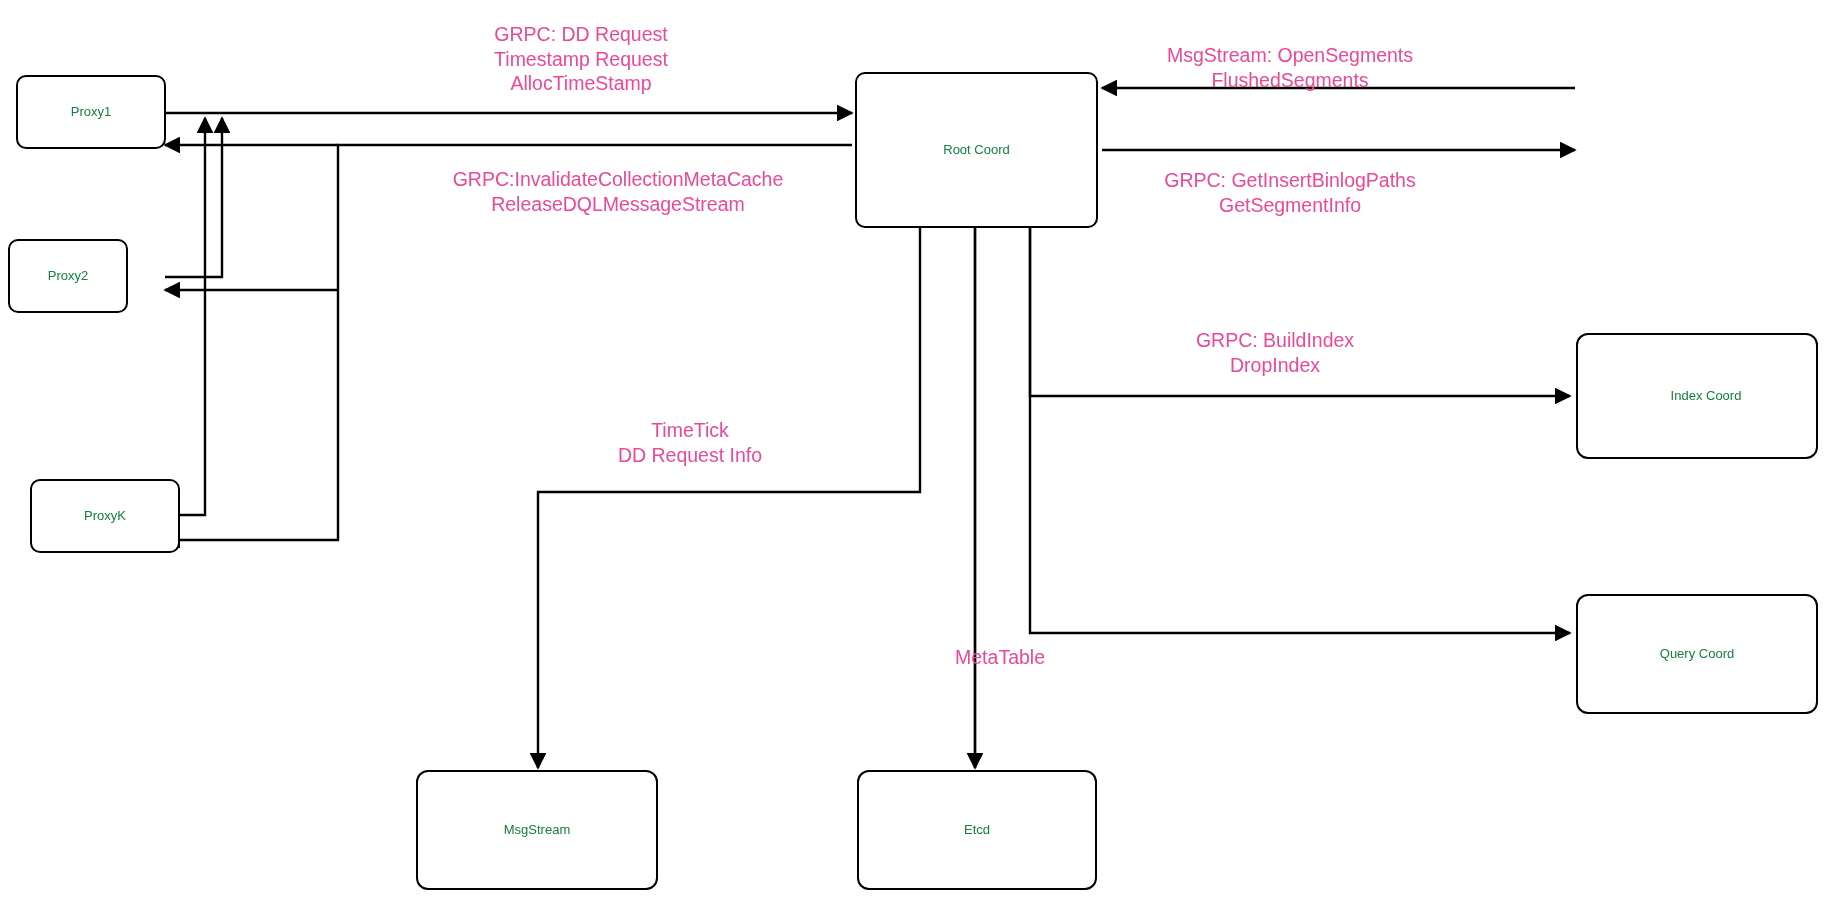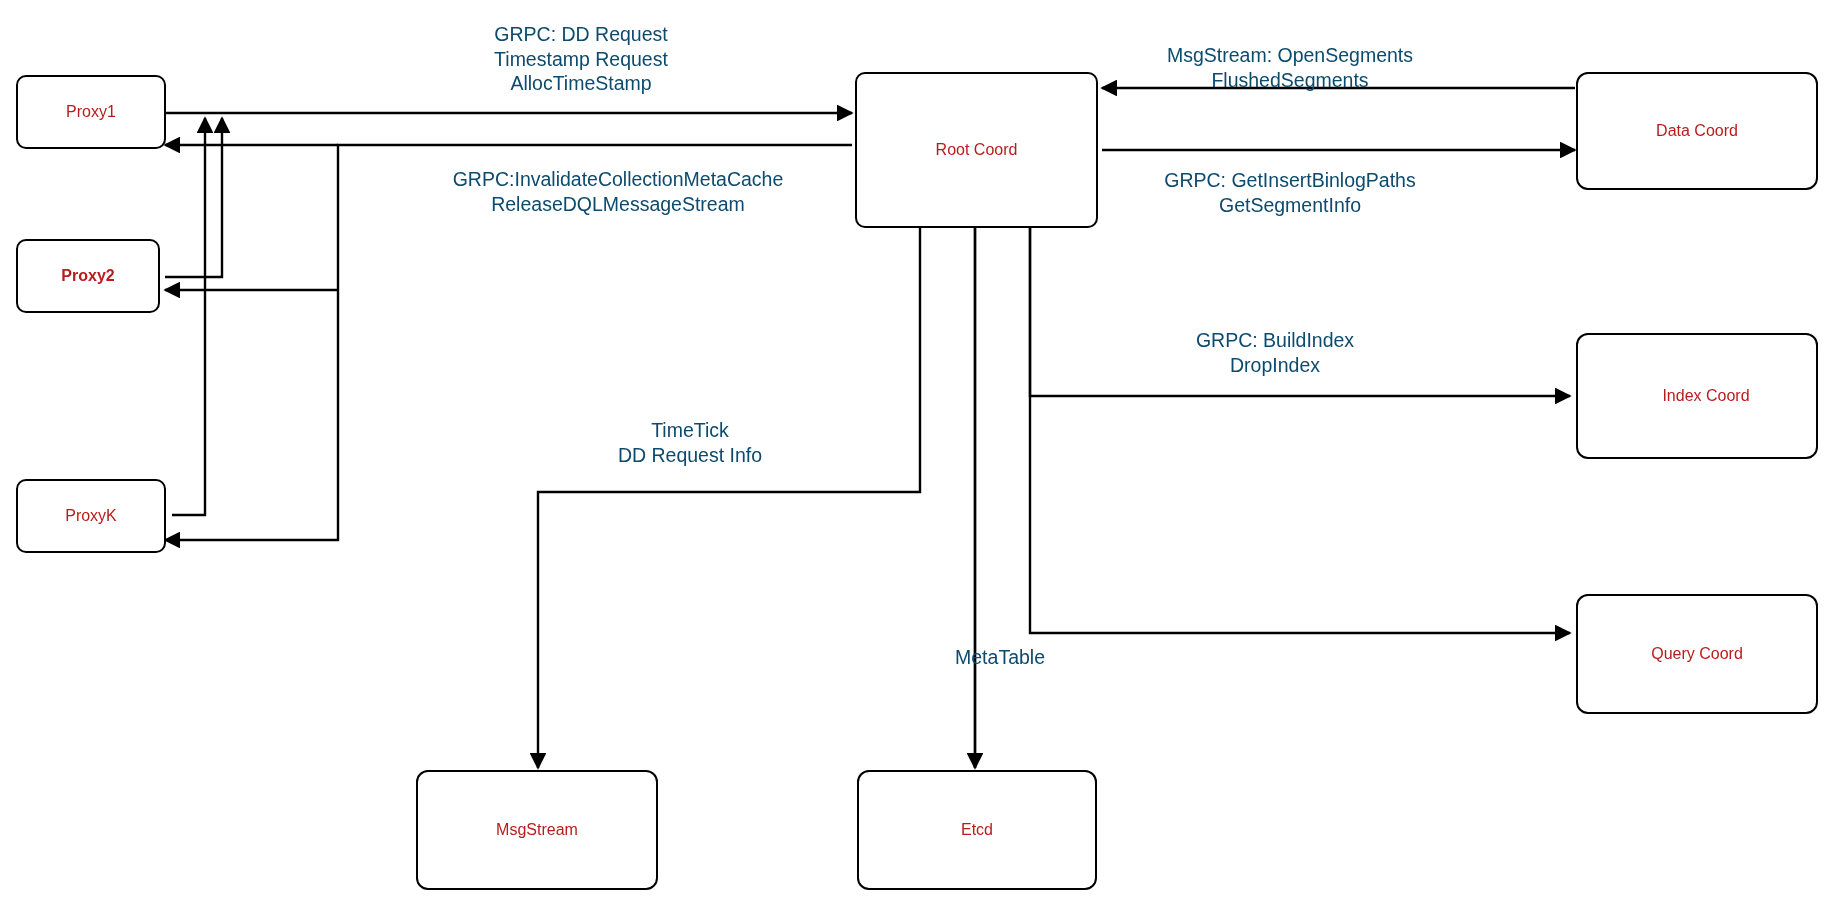--- a/index.html
+++ b/index.html
@@ -24,30 +24,30 @@
   }
   .node {
     position: absolute;
     box-sizing: border-box;
     border: 2px solid #000000;
     background: #ffffff;
     display: flex;
     align-items: center;
     justify-content: center;
     text-align: center;
-    color: #b91c1c;
-    font-size: 16px;
+    color: #15803d;
+    font-size: 13px;
     line-height: 1.2;
     z-index: 3;
   }
   .node.r-small { border-radius: 10px; }
   .node.r-med { border-radius: 12px; }
   .edge-label {
     position: absolute;
-    color: #0c4a6e;
+    color: #ec4899;
     font-size: 19.5px;
     line-height: 1.26;
     white-space: pre;
     z-index: 4;
     background: transparent;
   }
   .edge-label.center { text-align: center; }
   .edge-label.left { text-align: right; }
 </style>
 </head>
@@ -86,35 +86,32 @@
 
       <path d="M 975 200 L 975 768" marker-end="url(#arrow)"></path>
       <path d="M 975 768 L 975 200" marker-end="url(#arrow)"></path>
     </g>
   </svg>
 
   <div class="node r-small" style="left:16px; top:75px; width:150px; height:74px;">
     <span>Proxy1</span>
   </div>
 
-  <div class="node r-small" style="left:16px; top:239px; width:144px; height:74px;font-weight:bold;">
+  <div class="node r-small" style="left:8px; top:239px; width:120px; height:74px;">
     <span>Proxy2</span>
   </div>
 
-  <div class="node r-small" style="left:16px; top:479px; width:150px; height:74px;">
+  <div class="node r-small" style="left:30px; top:479px; width:150px; height:74px;">
     <span>ProxyK</span>
   </div>
 
   <div class="node r-small" style="left:855px; top:72px; width:243px; height:156px;">
     <span>Root Coord</span>
   </div>
 
-  <div class="node r-med" style="left:1576px; top:72px; width:242px; height:118px;">
-    <span>Data Coord</span>
-  </div>
 
   <div class="node r-med" style="left:1576px; top:333px; width:242px; height:126px;padding-left:18px;">
     <span>Index Coord</span>
   </div>
 
   <div class="node r-med" style="left:1576px; top:594px; width:242px; height:120px;align-items:center;">
     <span>Query Coord</span>
   </div>
 
   <div class="node r-med" style="left:416px; top:770px; width:242px; height:120px;">

